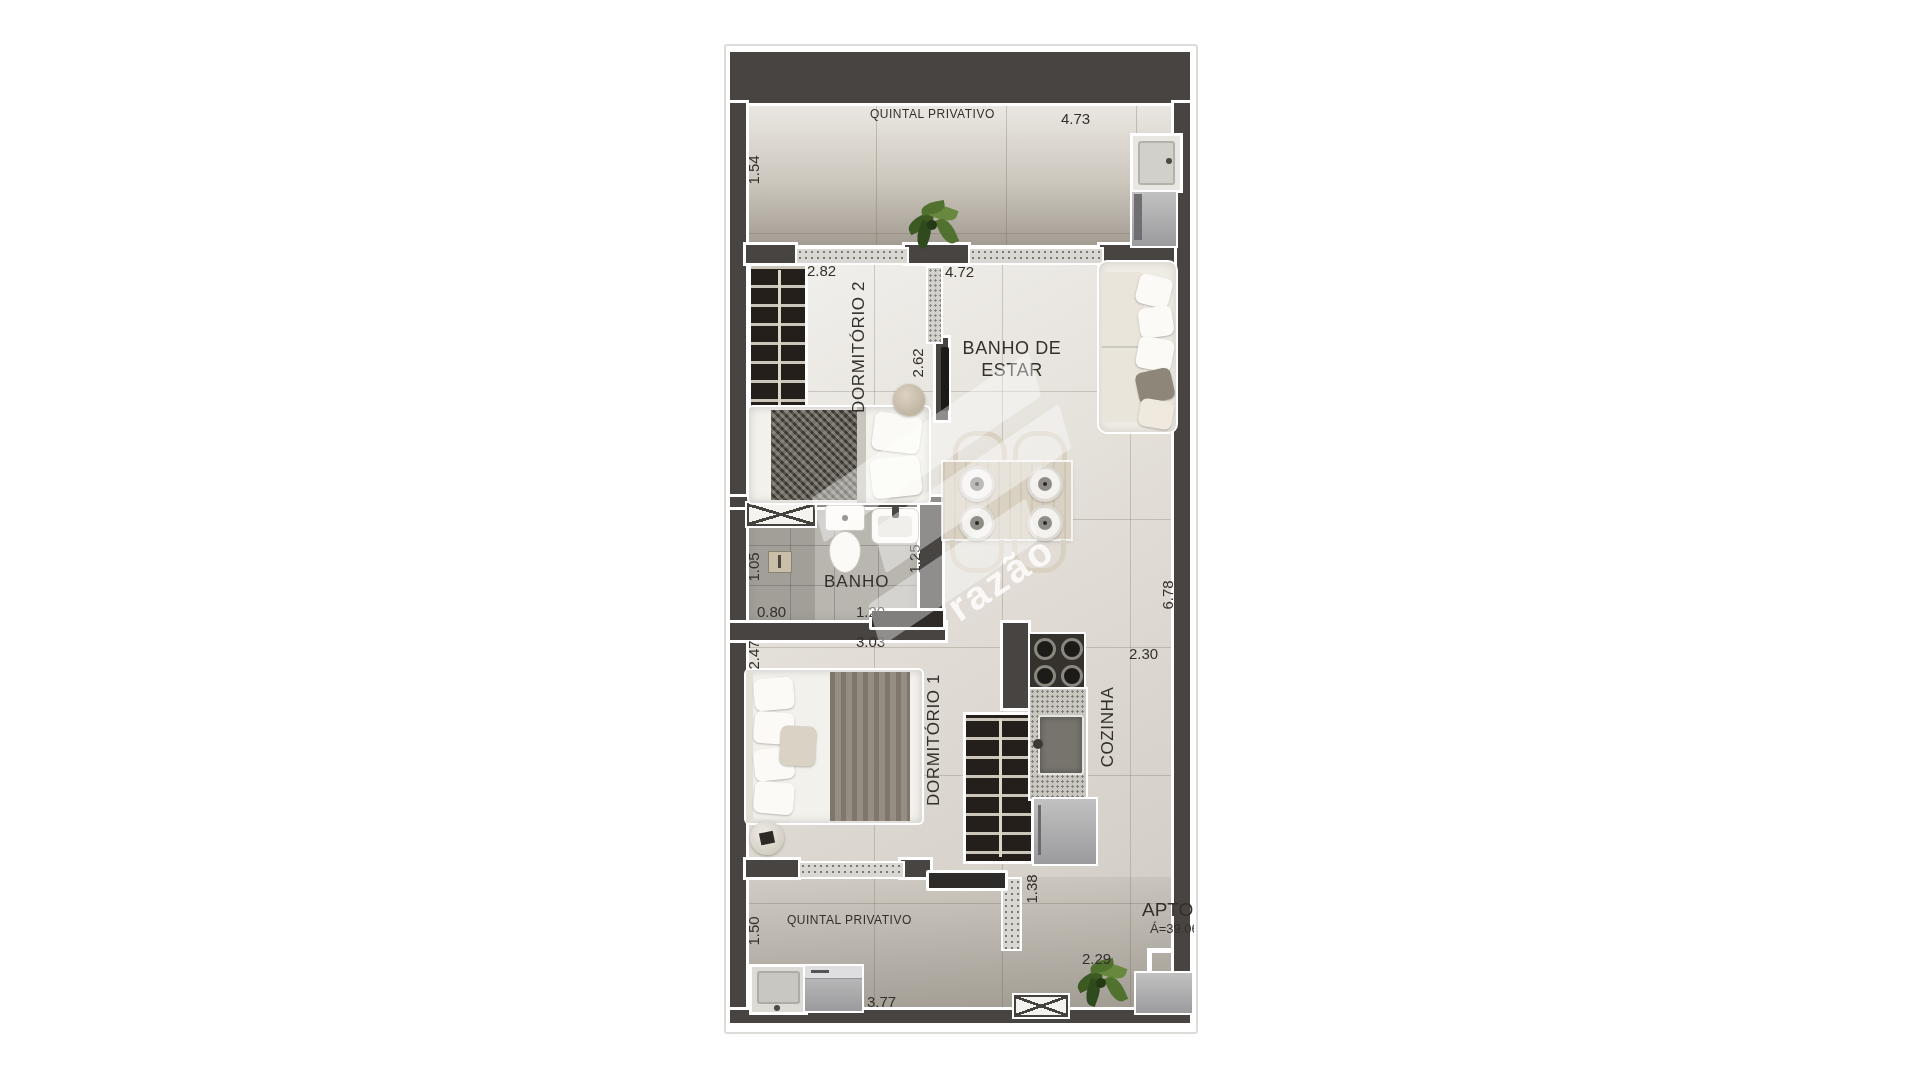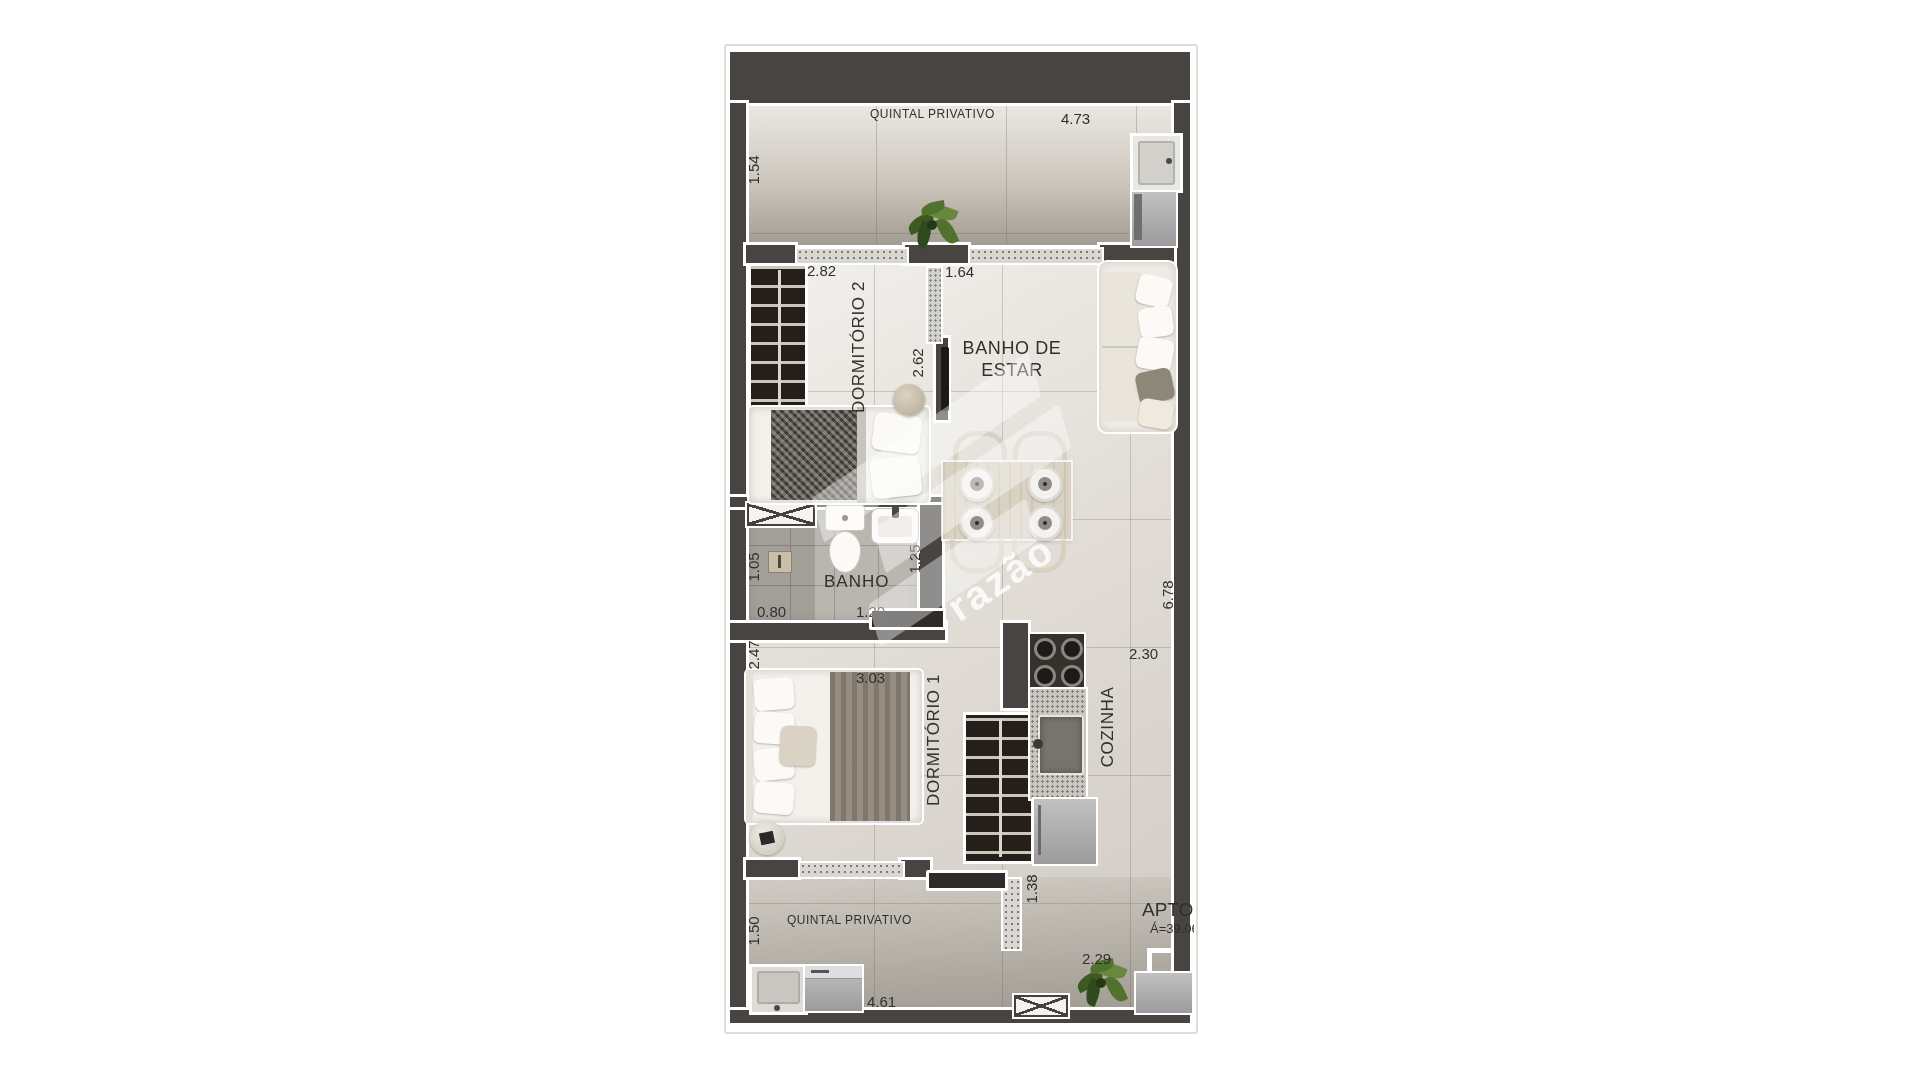--- a/index.html
+++ b/index.html
@@ -232,42 +232,42 @@
     <div class="leaf" style="left:8px;top:30px;width:26px;height:13px;background:#2f4a1c;transform:rotate(-70deg);"></div>
     <div class="leaf" style="left:18px;top:4px;width:24px;height:12px;background:#51722f;transform:rotate(-10deg);"></div>
     <div class="abs" style="left:24px;top:22px;width:10px;height:10px;border-radius:50%;background:#243a14;"></div>
   </div>
 
   <div class="lbl big" style="left:870px;top:107px;">QUINTAL PRIVATIVO</div>
   <div class="lbl dim" style="left:1061px;top:110px;text-align:right;">4.73</div>
   <div class="lbl dim v" style="left:753px;top:170px;">1.54</div>
 
   <div class="lbl dim" style="left:807px;top:262px;">2.82</div>
-  <div class="lbl dim" style="left:945px;top:263px;">1.64</div>
+  <div class="lbl dim" style="left:945px;top:263px;">4.72</div>
   <div class="lbl room v" style="left:859px;top:347px;">DORMITÓRIO 2</div>
   <div class="lbl dim v" style="left:917px;top:363px;">2.62</div>
   <div class="lbl" style="left:950px;top:337px;width:124px;text-align:center;font-size:18px;line-height:22px;white-space:normal;letter-spacing:.6px;">BANHO DE ESTAR</div>
 
   <div class="lbl room" style="left:824px;top:572px;letter-spacing:1px;">BANHO</div>
   <div class="lbl dim v" style="left:753px;top:567px;">1.05</div>
   <div class="lbl dim v" style="left:914px;top:559px;">1.25</div>
   <div class="lbl dim" style="left:757px;top:603px;">0.80</div>
   <div class="lbl dim" style="left:836px;top:603px;margin-left:20px;">1.20</div>
 
-  <div class="lbl dim" style="left:856px;top:633px;margin-top:36px;">3.03</div>
+  <div class="lbl dim" style="left:856px;top:633px;">3.03</div>
   <div class="lbl dim v" style="left:753px;top:655px;">2.47</div>
   <div class="lbl room v" style="left:934px;top:740px;">DORMITÓRIO 1</div>
   <div class="lbl room v" style="left:1108px;top:727px;">COZINHA</div>
   <div class="lbl dim" style="left:1129px;top:645px;">2.30</div>
   <div class="lbl dim v" style="left:1167px;top:595px;">6.78</div>
 
   <div class="lbl dim v" style="left:1031px;top:889px;">1.38</div>
   <div class="lbl big" style="left:787px;top:913px;">QUINTAL PRIVATIVO</div>
   <div class="lbl dim v" style="left:753px;top:931px;">1.50</div>
-  <div class="lbl dim" style="left:867px;top:993px;">4.61</div>
+  <div class="lbl dim" style="left:867px;top:993px;">3.77</div>
   <div class="lbl dim" style="left:1082px;top:950px;">2.29</div>
   <div class="lbl" style="left:1142px;top:899px;font-size:19px;width:52px;overflow:hidden;">APTO.</div>
   <div class="lbl" style="left:1150px;top:921px;font-size:13px;width:44px;overflow:hidden;">Á=39.06</div>
 
   <div class="wm">
     <div class="bar" style="left:18px;top:18px;width:262px;height:44px;"></div>
     <div class="bar" style="left:52px;top:78px;width:224px;height:44px;"></div>
     <div class="bar" style="left:6px;top:138px;width:190px;height:42px;"></div>
     <div class="brand">razão</div>
   </div>

